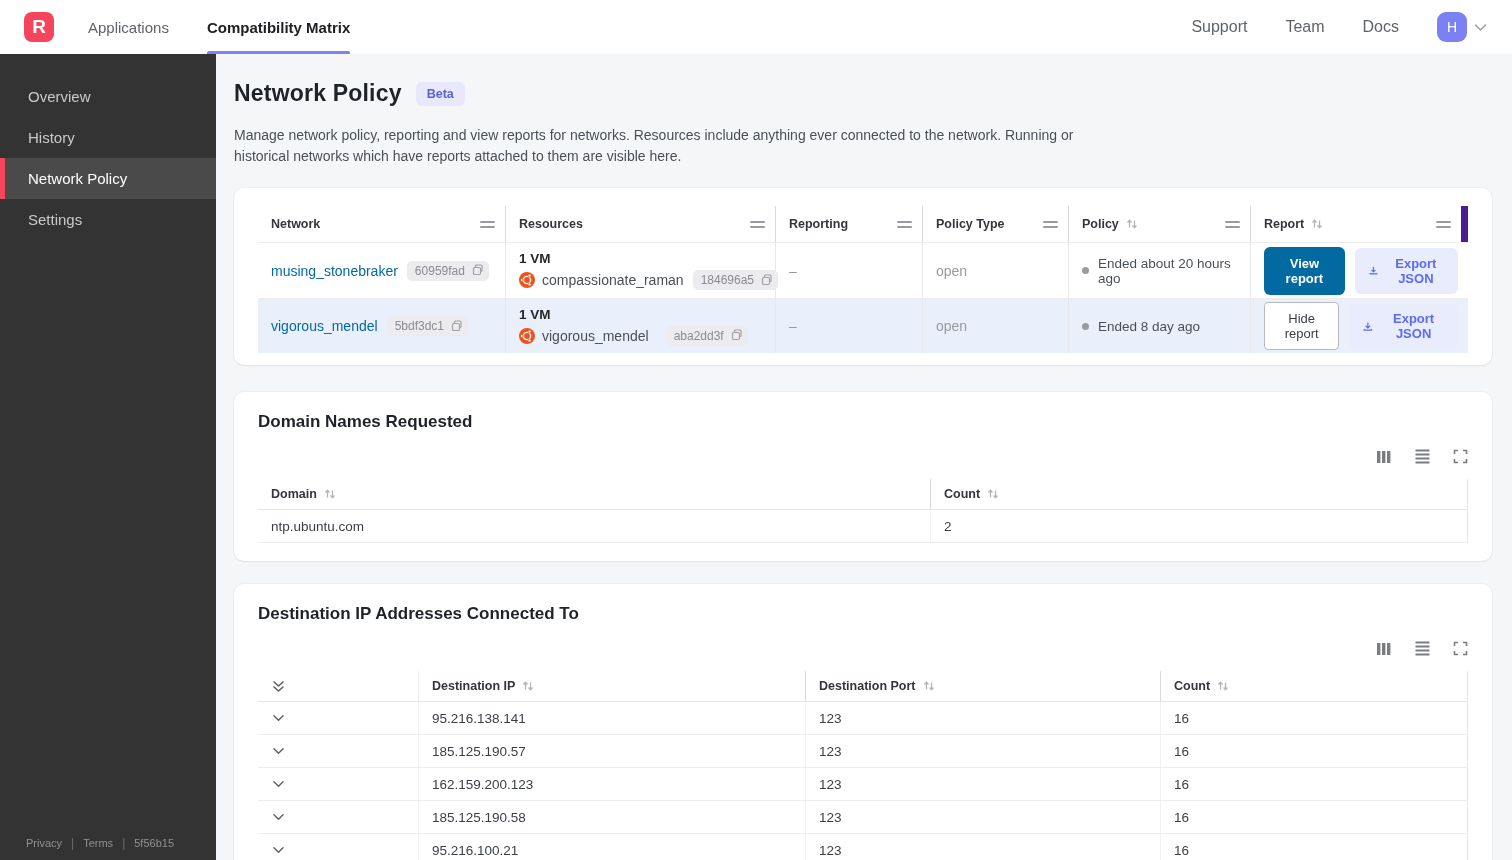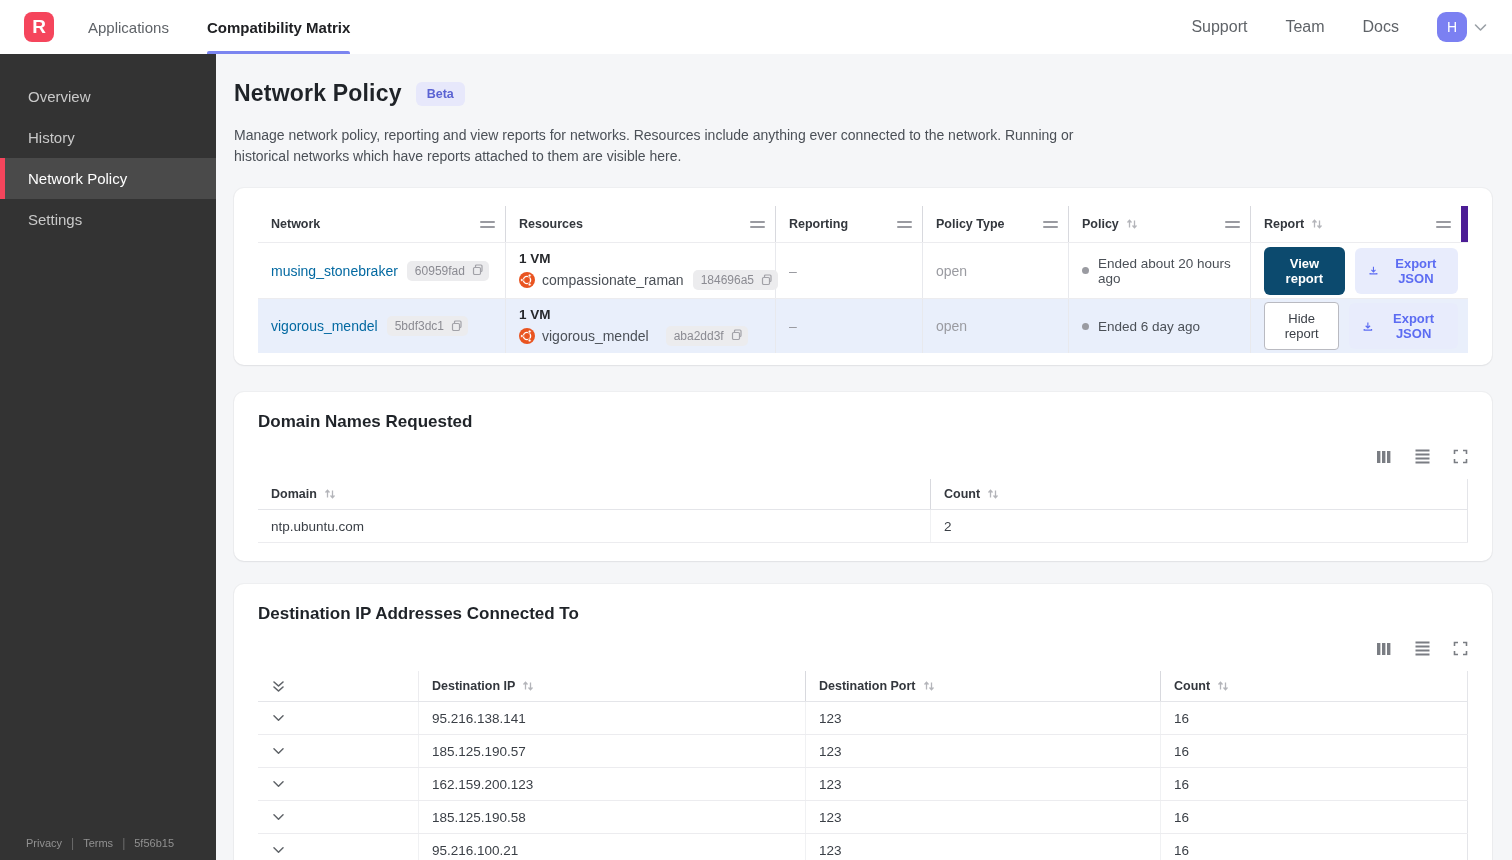--- a/index.html
+++ b/index.html
@@ -67,21 +67,21 @@
   .copy-icon { color:#a2a2a8; display:flex; }
   .res-cell { flex-direction:column; align-items:flex-start; justify-content:center; gap:4px; }
   .vm-count { font-weight:bold; font-size:13.5px; color:#26282c;text-align:right; }
   .res-line { display:flex; align-items:center; gap:7px; font-size:14px; color:#4b5057; }
   .muted { color:#9a9ba1; }
   .status-cell { gap:9px; font-size:13.5px; }
   .status-dot { width:7px; height:7px; border-radius:50%; background:#9a9ba1; flex:none; }
   .report-cell { gap:10px; }
   .btn { border:none; border-radius:6px; font-size:13px; font-weight:bold; cursor:pointer;
          display:inline-flex; align-items:center; gap:8px; font-family:inherit; }
-  .btn-primary { background:#0c4a6e; color:#ffffff; padding:9px 14px; }
+  .btn-primary { background:#0369a1; color:#ffffff; padding:9px 14px; }
   .btn-outline { background:#ffffff; color:#3a3f46; font-weight:normal; border:1px solid #b9bac1;
                  border-radius:4px; padding:8px 11px; }
   .btn-soft { background:#e8ecfc; color:#5c6cf2; padding:8px 13px; }
 
   
   .card-title { font-size:17px; font-weight:bold; color:#1f2328; }
   .card-tools { display:flex; justify-content:flex-end; align-items:center; gap:22px; margin-top:16px;
                 color:#7a7d83; }
   .tool-btn { cursor:pointer; display:flex; }
 
@@ -316,21 +316,21 @@
                     <use href="#ico-copy"></use>
                   </svg>
                 </span>
             </span>
           </span>
         </div>
         <div class="nr-cell muted">–</div>
         <div class="nr-cell muted">open</div>
         <div class="nr-cell status-cell">
           <span class="status-dot"></span>
-          <span>Ended 6 day ago</span>
+          <span>Ended 8 day ago</span>
         </div>
         <div class="nr-cell report-cell">
           <button class="btn btn-outline">Hide report</button>
           <button class="btn btn-soft">
             <svg width="15" height="15" viewBox="0 0 16 16">
                 <use href="#ico-download"></use>
               </svg>
             <span>Export JSON</span>
           </button>
         </div>

